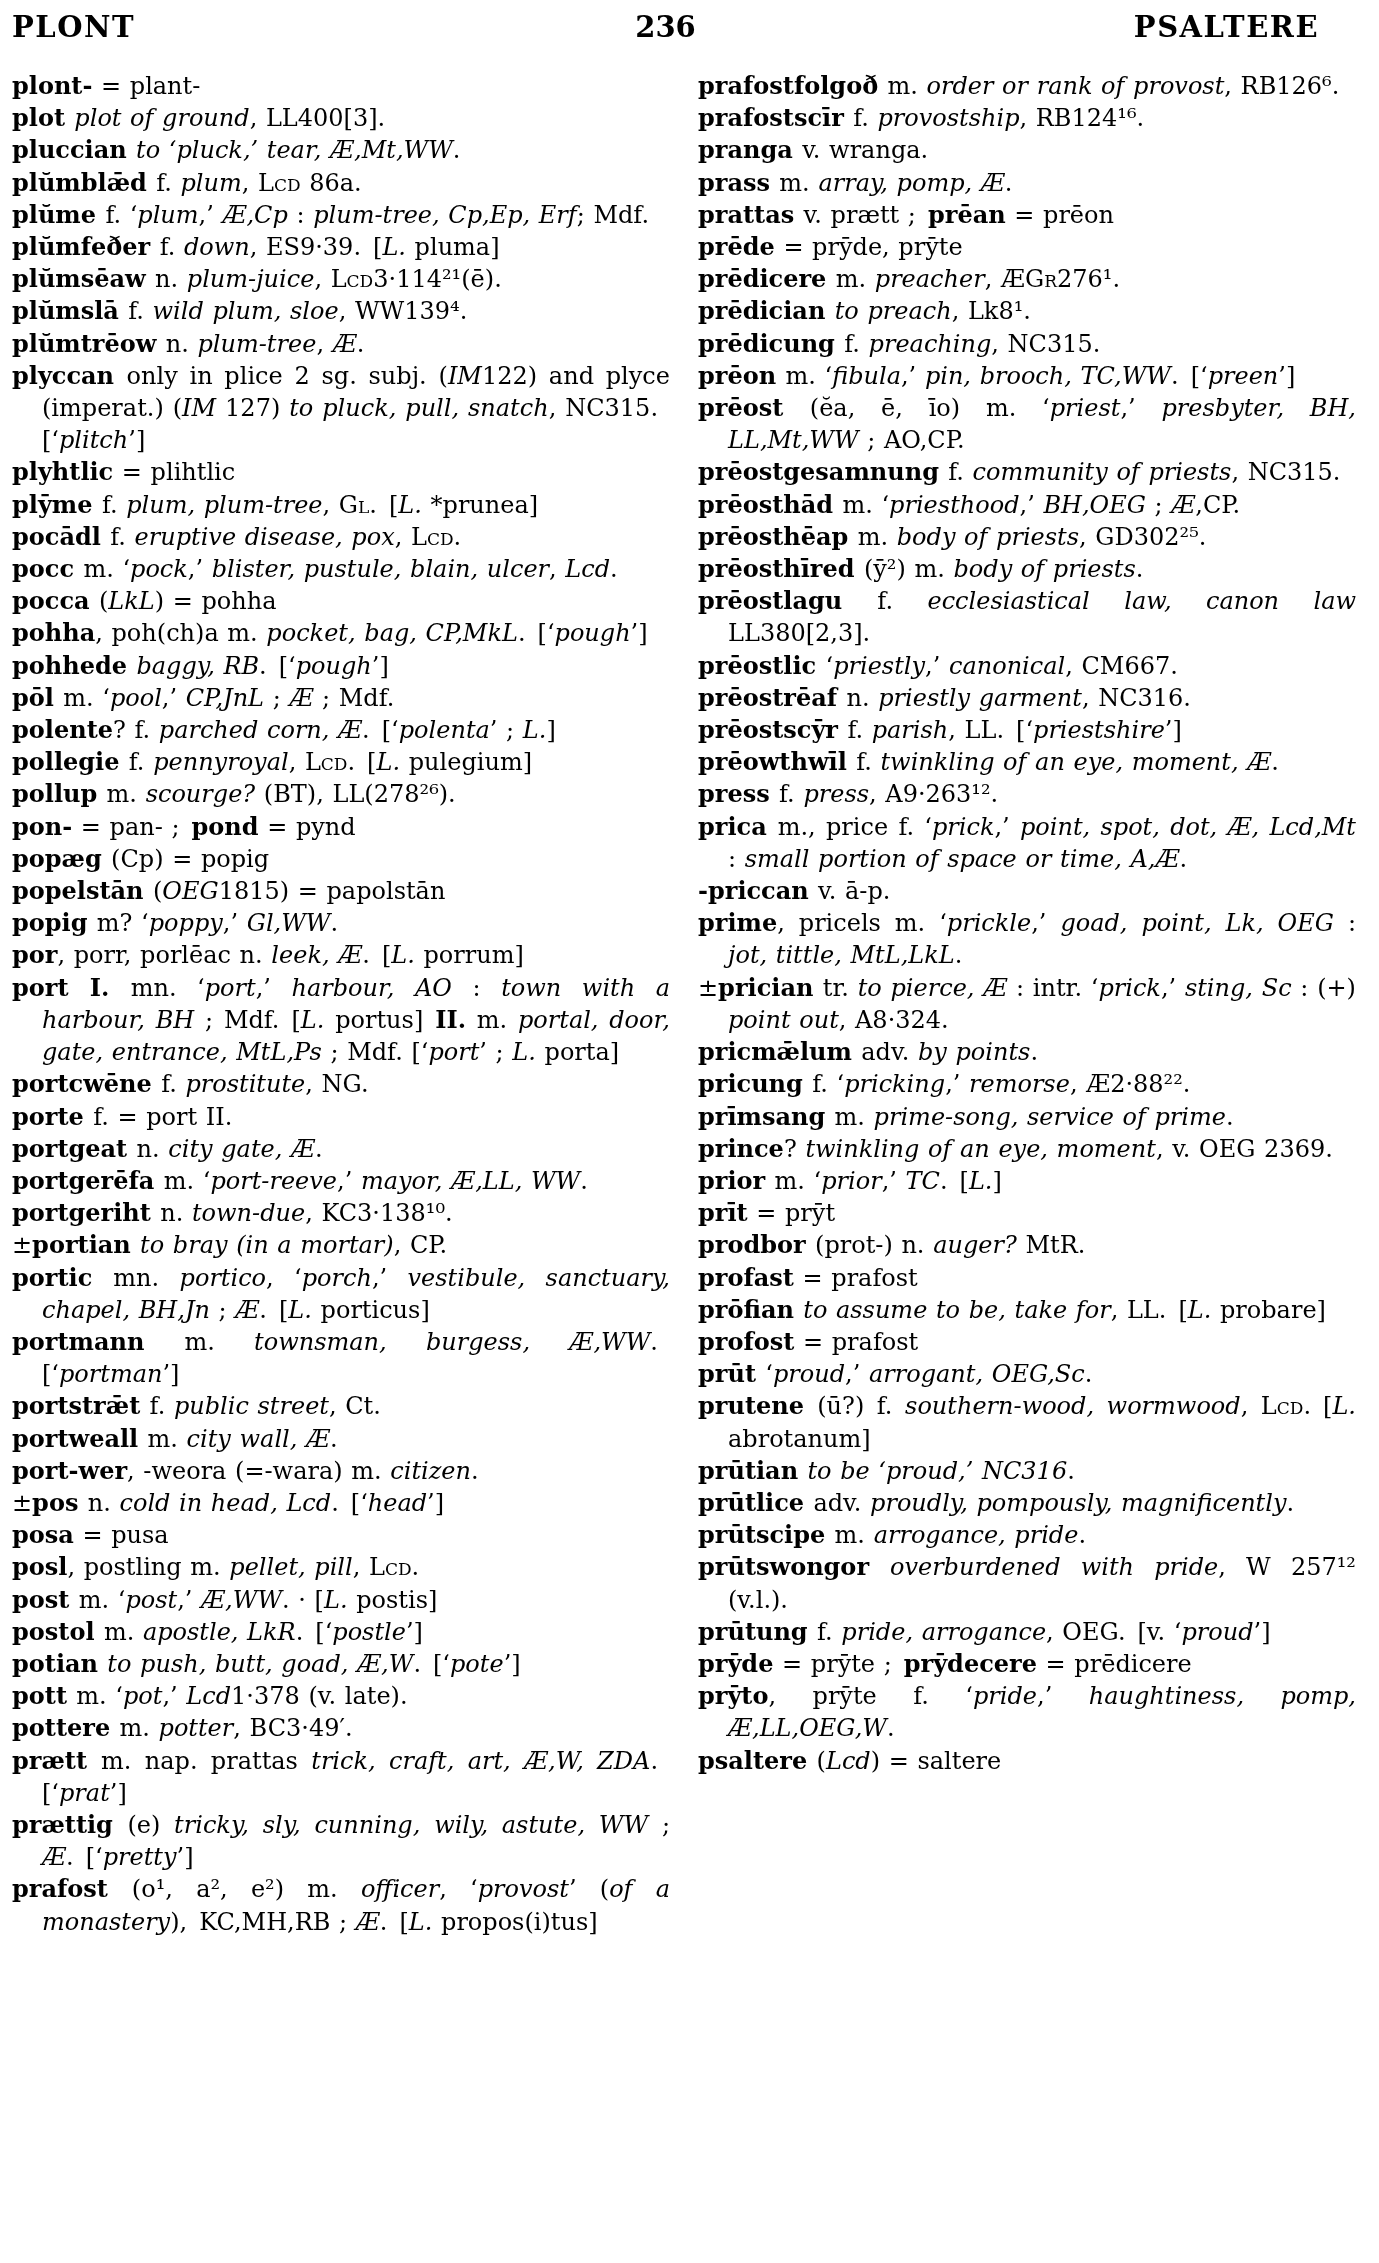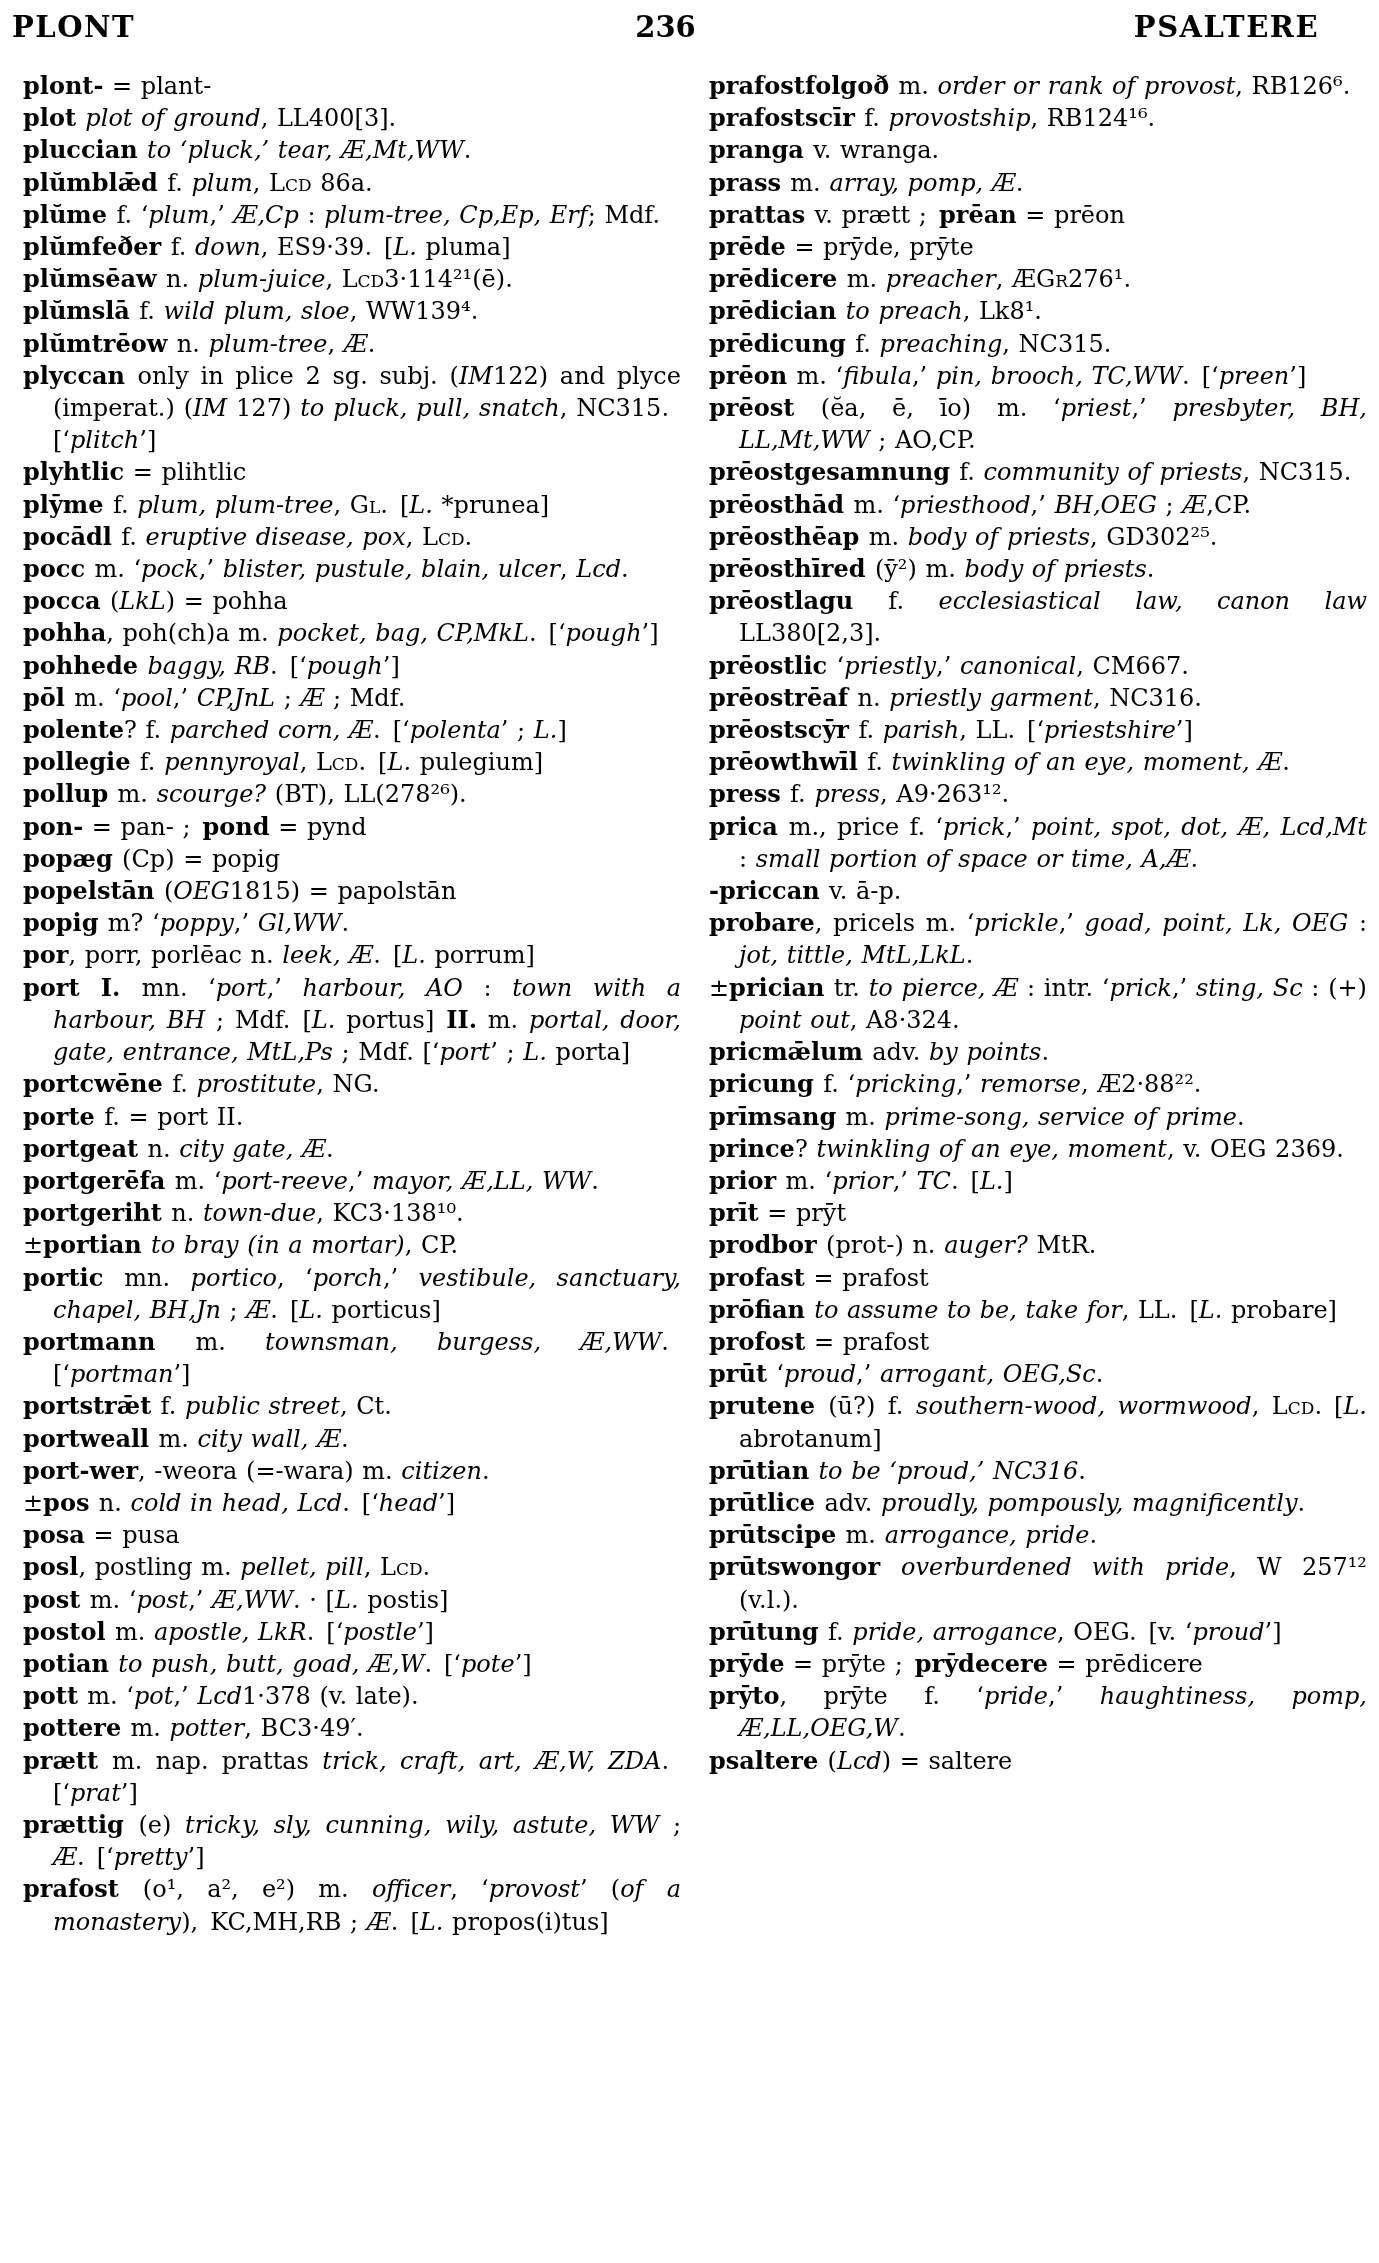--- a/index.html
+++ b/index.html
@@ -14,21 +14,21 @@
   }
   .running-header{
     display:flex;align-items:flex-start;
     font-size:29px;font-weight:700;letter-spacing:1.5px;
     line-height:34px;
   }
   .running-header .rh-left{flex:1;text-align:left;}
   .running-header .rh-center{flex:1;text-align:center;font-weight:700;letter-spacing:0;}
   .running-header .rh-right{flex:1;text-align:right;padding-right:48px;}
   .text-columns{
-    display:flex;gap:28px;margin-top:26px;justify-content:flex-end;
+    display:flex;gap:28px;margin-top:26px;
   }
   .col{width:658px;}
   .entry{
     margin:0;
     font-size:24px;
     line-height:32.2px;
     text-align:justify;
     padding-left:30px;
     text-indent:-30px;
     word-spacing:1px;
@@ -116,21 +116,21 @@
         <p class="entry"><span class="s-b">prēosthēap </span><span class="s-r">m. </span><span class="s-i">body of priests</span><span class="s-r">, GD302²⁵.</span></p>
         <p class="entry"><span class="s-b">prēosthīred </span><span class="s-r">(ȳ²) m. </span><span class="s-i">body of priests</span><span class="s-r">.</span></p>
         <p class="entry"><span class="s-b">prēostlagu </span><span class="s-r">f. </span><span class="s-i">ecclesiastical law, canon law</span><span class="s-r"> LL380[2,3].</span></p>
         <p class="entry"><span class="s-b">prēostlic </span><span class="s-r">‘</span><span class="s-i">priestly</span><span class="s-r">,’ </span><span class="s-i">canonical</span><span class="s-r">, CM667.</span></p>
         <p class="entry"><span class="s-b">prēostrēaf </span><span class="s-r">n. </span><span class="s-i">priestly garment</span><span class="s-r">, NC316.</span></p>
         <p class="entry"><span class="s-b">prēostscȳr </span><span class="s-r">f. </span><span class="s-i">parish</span><span class="s-r">, LL. [‘</span><span class="s-i">priestshire</span><span class="s-r">’]</span></p>
         <p class="entry"><span class="s-b">prēowthwīl </span><span class="s-r">f. </span><span class="s-i">twinkling of an eye, moment, Æ</span><span class="s-r">.</span></p>
         <p class="entry"><span class="s-b">press </span><span class="s-r">f. </span><span class="s-i">press</span><span class="s-r">, A9·263¹².</span></p>
         <p class="entry"><span class="s-b">prica </span><span class="s-r">m., price f. ‘</span><span class="s-i">prick</span><span class="s-r">,’ </span><span class="s-i">point, spot, dot, Æ, Lcd,Mt</span><span class="s-r"> : </span><span class="s-i">small portion of space or time, A,Æ</span><span class="s-r">.</span></p>
         <p class="entry"><span class="s-b">-priccan </span><span class="s-r">v. ā-p.</span></p>
-        <p class="entry"><span class="s-b">probare</span><span class="s-r">, pricels m. ‘</span><span class="s-i">prickle</span><span class="s-r">,’ </span><span class="s-i">goad, point, Lk, OEG</span><span class="s-r"> : </span><span class="s-i">jot, tittle, MtL,LkL</span><span class="s-r">.</span></p>
+        <p class="entry"><span class="s-b">prime</span><span class="s-r">, pricels m. ‘</span><span class="s-i">prickle</span><span class="s-r">,’ </span><span class="s-i">goad, point, Lk, OEG</span><span class="s-r"> : </span><span class="s-i">jot, tittle, MtL,LkL</span><span class="s-r">.</span></p>
         <p class="entry"><span class="s-r">±</span><span class="s-b">prician </span><span class="s-r">tr. </span><span class="s-i">to pierce, Æ</span><span class="s-r"> : intr. ‘</span><span class="s-i">prick</span><span class="s-r">,’ </span><span class="s-i">sting, Sc</span><span class="s-r"> : (+) </span><span class="s-i">point out</span><span class="s-r">, A8·324.</span></p>
         <p class="entry"><span class="s-b">pricmǣlum </span><span class="s-r">adv. </span><span class="s-i">by points</span><span class="s-r">.</span></p>
         <p class="entry"><span class="s-b">pricung </span><span class="s-r">f. ‘</span><span class="s-i">pricking</span><span class="s-r">,’ </span><span class="s-i">remorse</span><span class="s-r">, Æ2·88²².</span></p>
         <p class="entry"><span class="s-b">prīmsang </span><span class="s-r">m. </span><span class="s-i">prime-song, service of prime</span><span class="s-r">.</span></p>
         <p class="entry"><span class="s-b">prince</span><span class="s-r">? </span><span class="s-i">twinkling of an eye, moment</span><span class="s-r">, v. OEG 2369.</span></p>
         <p class="entry"><span class="s-b">prior </span><span class="s-r">m. ‘</span><span class="s-i">prior</span><span class="s-r">,’ </span><span class="s-i">TC</span><span class="s-r">. [</span><span class="s-i">L.</span><span class="s-r">]</span></p>
         <p class="entry"><span class="s-b">prīt</span><span class="s-r"> = prȳt</span></p>
         <p class="entry"><span class="s-b">prodbor </span><span class="s-r">(prot-) n. </span><span class="s-i">auger?</span><span class="s-r"> MtR.</span></p>
         <p class="entry"><span class="s-b">profast</span><span class="s-r"> = prafost</span></p>
         <p class="entry"><span class="s-b">prōfian </span><span class="s-i">to assume to be, take for</span><span class="s-r">, LL. [</span><span class="s-i">L.</span><span class="s-r"> probare]</span></p>

